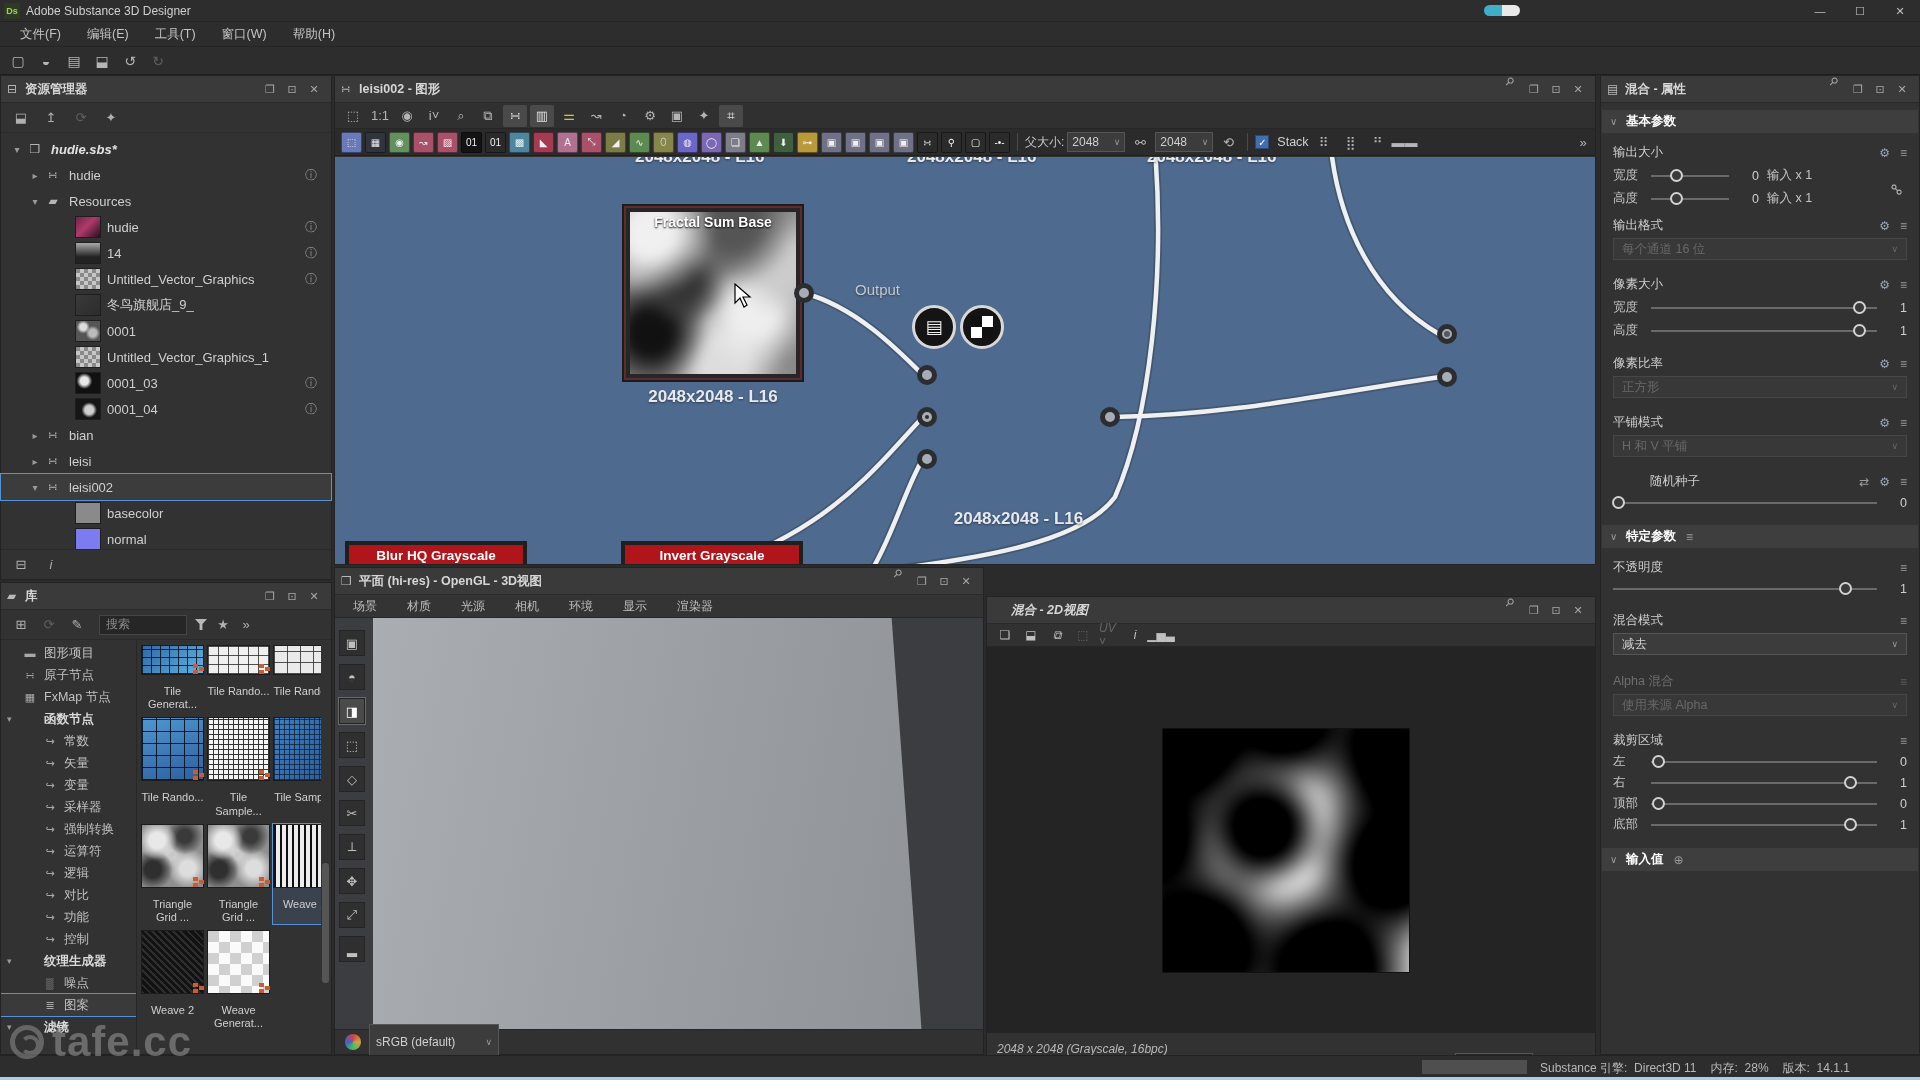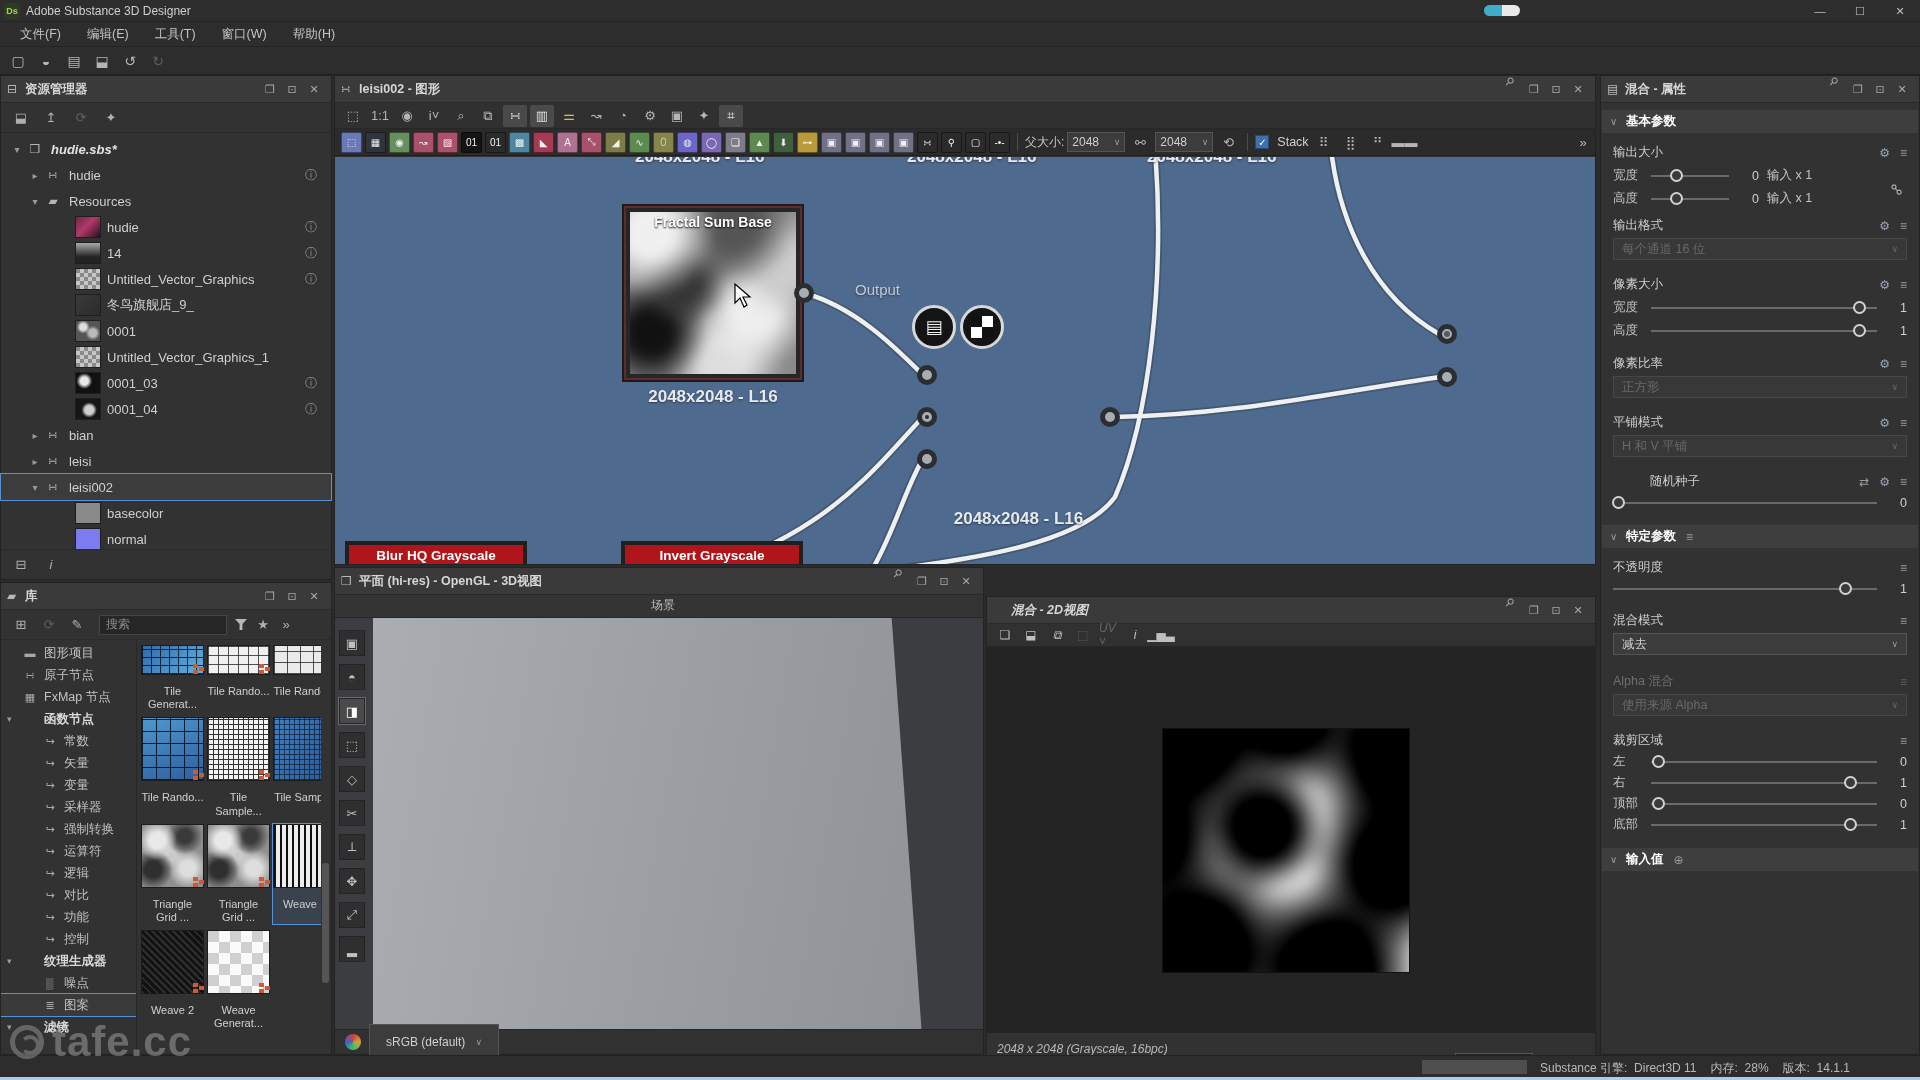--- a/index.html
+++ b/index.html
@@ -79,28 +79,28 @@
   .sizebox{width:58px;height:20px;background:#3c3c3c;border:1px solid #555;color:#d0d0d0;font-size:12px;display:flex;align-items:center;justify-content:space-between;padding:0 4px;}
   .chk{width:14px;height:14px;background:#3f6fae;border:1px solid #2a4a75;color:#fff;font-size:10px;display:flex;align-items:center;justify-content:center;margin-right:5px;}
   #graphcanvas{position:absolute;left:0;top:81px;right:0;bottom:0;background:#4e6a8e;overflow:hidden;}
   .gnode-label{position:absolute;font-weight:bold;font-size:17px;color:#e6e9ee;text-shadow:0 1px 2px rgba(20,25,35,.55);white-space:nowrap;}
   .pin{position:absolute;width:20px;height:20px;border-radius:50%;background:#a8adb3;border:5px solid #2b2d30;}
   .pin.dot::after{content:"";position:absolute;left:3px;top:3px;width:4px;height:4px;border-radius:50%;background:#2b2d30;}
   .badge{position:absolute;width:44px;height:44px;border-radius:50%;background:#141414;border:3px solid #d8d8d8;display:flex;align-items:center;justify-content:center;color:#f0f0f0;font-size:18px;z-index:5;}
   .checker20{width:22px;height:22px;background:conic-gradient(#ffffff 0 25%,#111 0 50%,#ffffff 0 75%,#111 0);}
   .rednode-title{color:#fff;font-weight:bold;font-size:13.5px;text-align:center;white-space:nowrap;overflow:hidden;}
   
-  .vmenu{height:23px;background:#343434;display:flex;align-items:center;gap:2px;padding-left:8px;border-bottom:1px solid #262626;flex-direction:column;}
+  .vmenu{height:23px;background:#343434;display:flex;align-items:center;gap:10px;padding-left:8px;border-bottom:1px solid #262626;}
   .vmenu-item{padding:2px 10px;font-size:12px;color:#bdbdbd;}
   .side-ico{width:26px;height:26px;display:flex;align-items:center;justify-content:center;color:#c0c0c0;font-size:13px;background:#2f2f2f;border:1px solid #242424;margin-bottom:8px;}
   .side-ico[data-state="active"]{background:#4a4a4a;outline:1px solid #6a6a6a;color:#fff;}
   .vtool{height:23px;background:#313131;display:flex;align-items:center;gap:6px;padding-left:8px;border-bottom:1px solid #262626;}
   .vt-ico{width:20px;height:18px;display:flex;align-items:center;justify-content:center;color:#c0c0c0;font-size:12px;}
   .vt-ico[data-state="disabled"]{opacity:.35;}
-  .ddown{height:36px;background:#3c3c3c;border:1px solid #555;font-size:12px;color:#d0d0d0;display:flex;align-items:center;justify-content:space-between;padding:0 16px;}
+  .ddown{height:36px;background:#3c3c3c;border:1px solid #555;font-size:12px;color:#d0d0d0;display:flex;align-items:center;justify-content:space-between;padding:0 6px;}
   .lockbody{width:10px;height:8px;background:#cfcfcf;border-radius:1px;position:relative;margin-top:5px;}
   .lockbody::before{content:"";position:absolute;left:1px;top:-6px;width:8px;height:6px;border:2px solid #cfcfcf;border-bottom:none;border-radius:4px 4px 0 0;}
   
   .sect{height:25px;background:#3e3e3e;display:flex;align-items:center;padding:0 8px;margin-top:6px;border:1px solid #333;}
   .sect .chev{width:16px;font-size:10px;color:#9a9a9a;}
   .sect .stitle{font-weight:bold;font-size:12.5px;color:#ffffff;}
   .plabel{display:flex;align-items:center;margin:10px 12px 4px 12px;font-size:12.5px;color:#cfcfcf;}
   .plabel.dis{color:#6e6e6e;}
   .plabel .sp{flex:1;}
   .picon{color:#9aa7b8;font-size:12px;margin-left:10px;}
@@ -305,21 +305,21 @@
     <span class="hbtn">⊡</span>
     <span class="hbtn">✕</span>
   </div>
   <div class="subtool" style="justify-content:flex-start;gap:8px;">
     <span style="display:flex;gap:8px;">
 
     <span class="st-ico">⊞</span>
         <span class="st-ico" data-state="disabled">⟳</span>
         <span class="st-ico">✎</span>
       </span>
-    <div class="searchbox" style="width:128px;margin-left:4px;">
+    <div class="searchbox" style="width:88px;margin-left:4px;">
       <span>搜索</span>
     </div>
     <span class="funnel"></span>
     <span class="st-ico" style="width:16px;">★</span>
     <span class="st-ico" style="width:14px;">»</span>
   </div>
   <div class="abs" style="left:0;top:57px;width:136px;bottom:0;border-right:1px solid #272727;padding-top:2px;overflow:hidden;">
 
       <div class="lib-cat" data-depth="0">
         <span class="carrow"></span>

